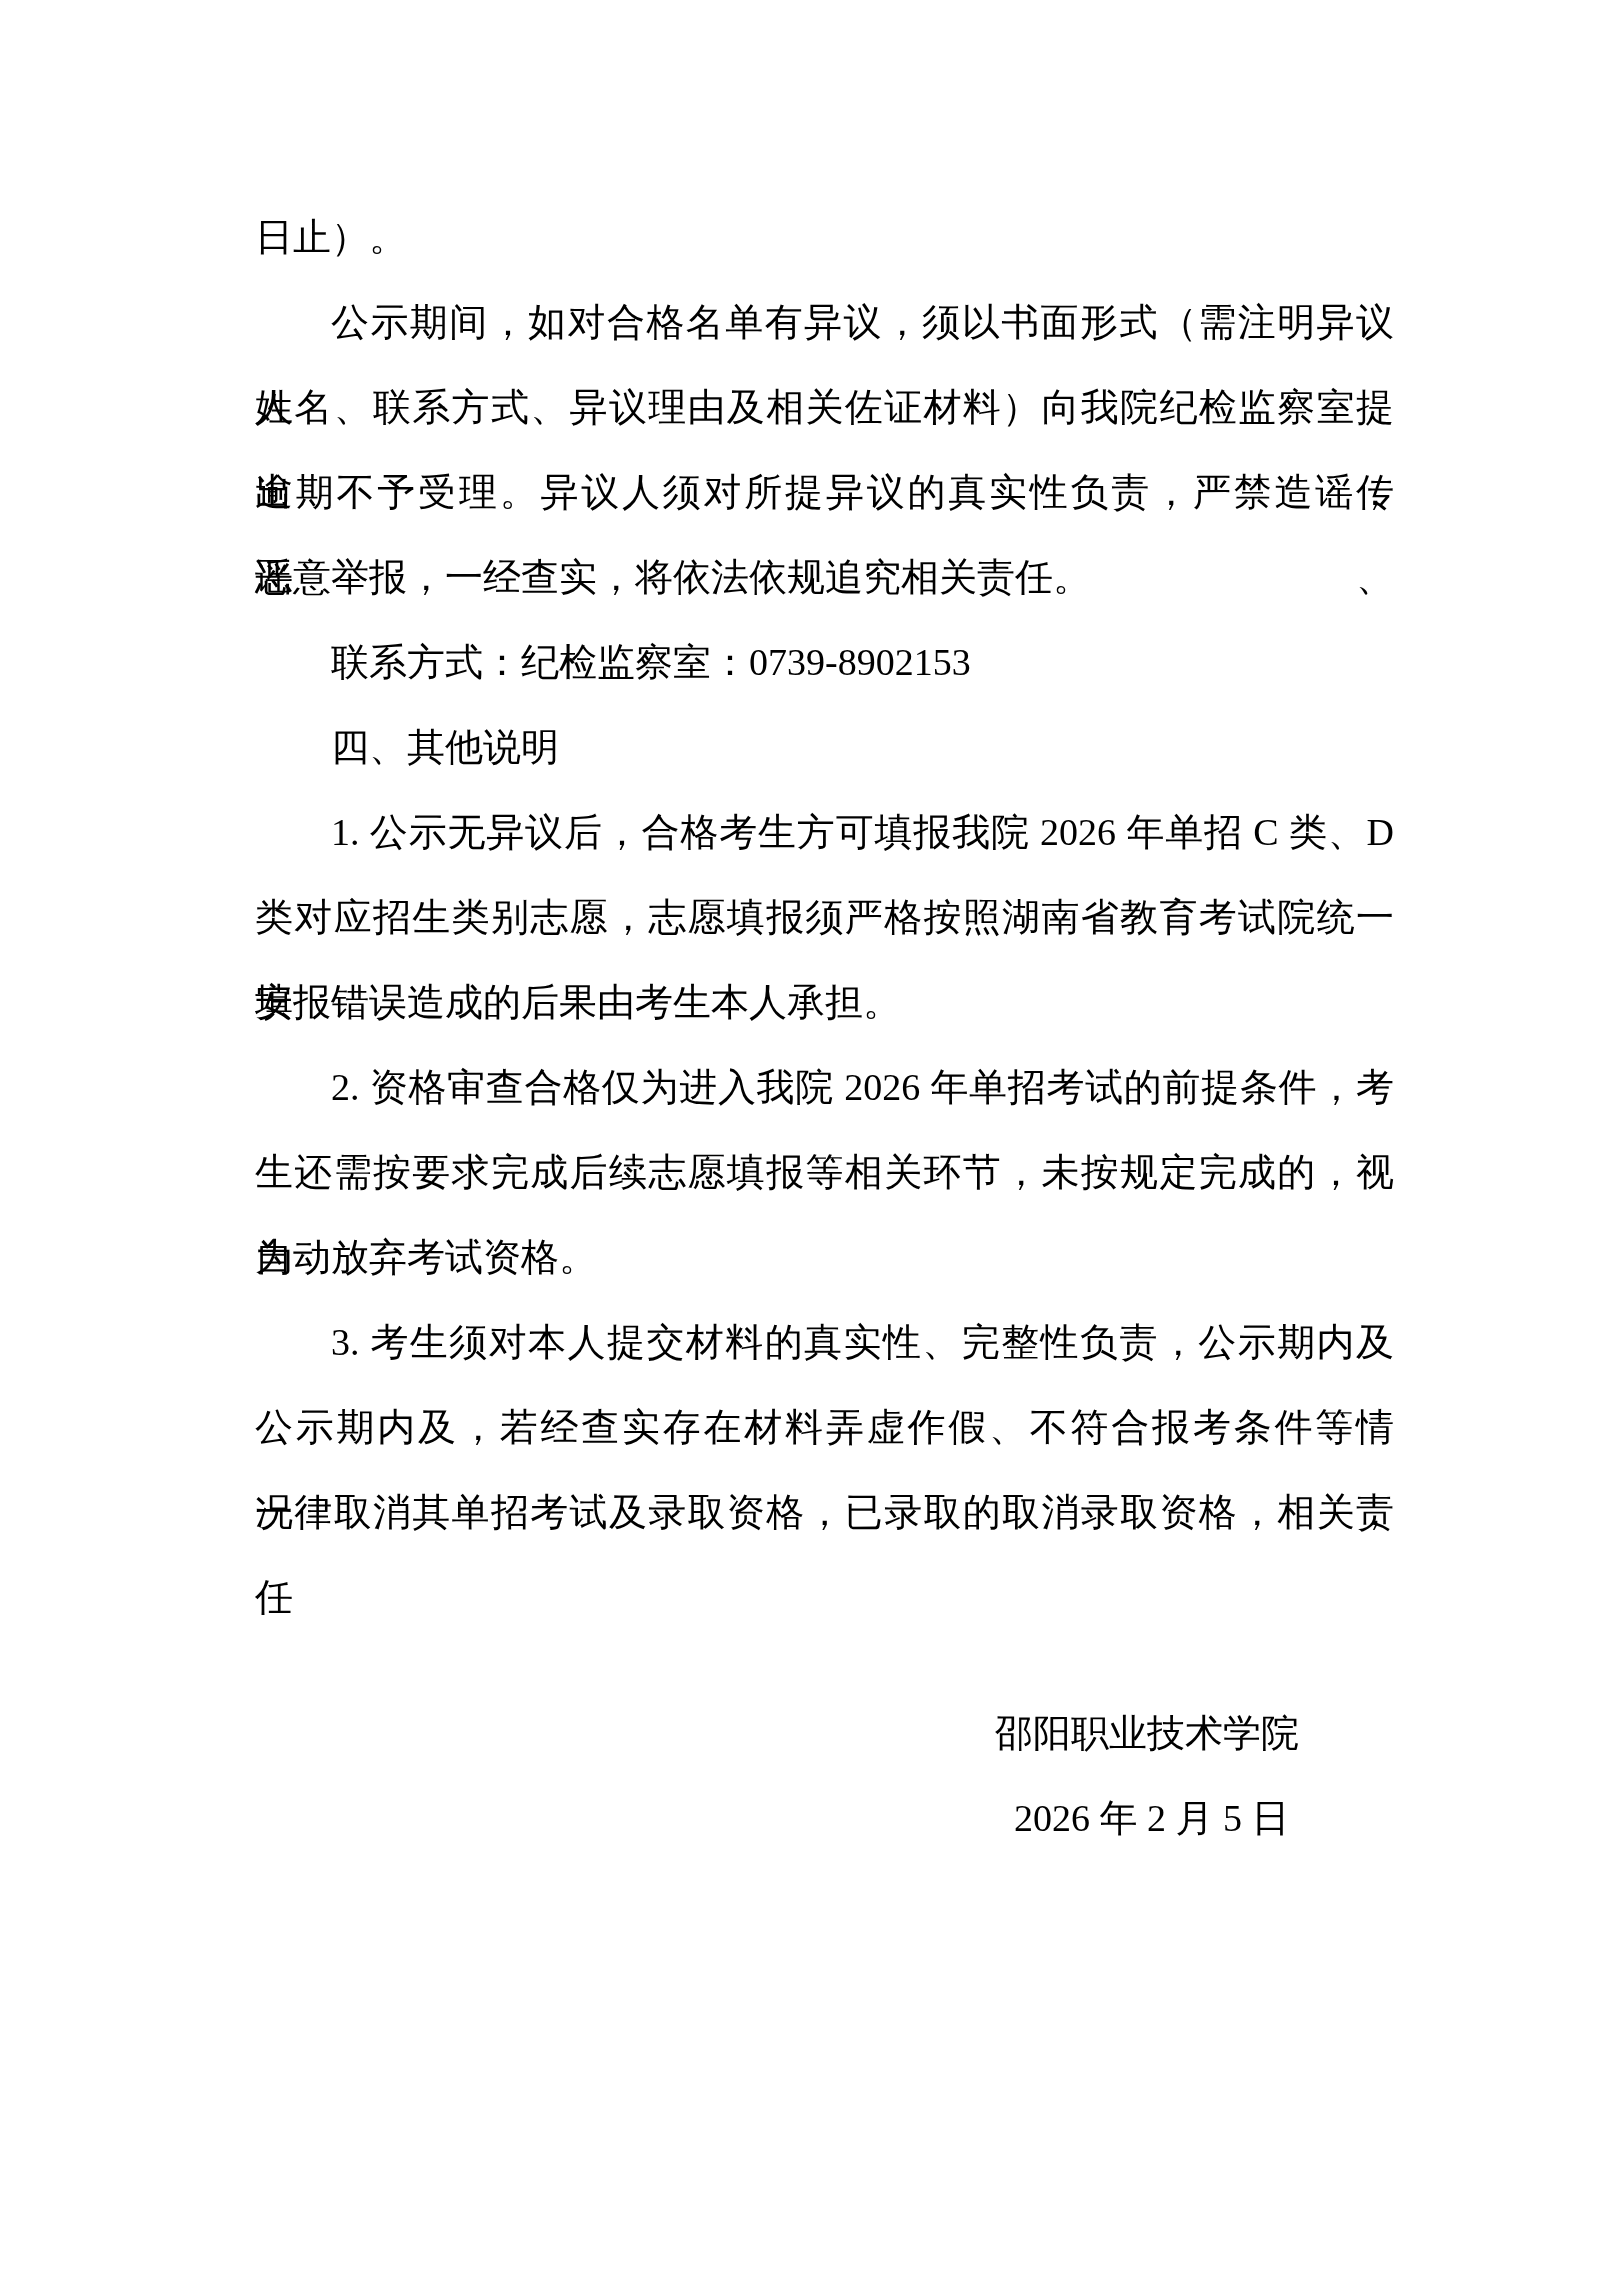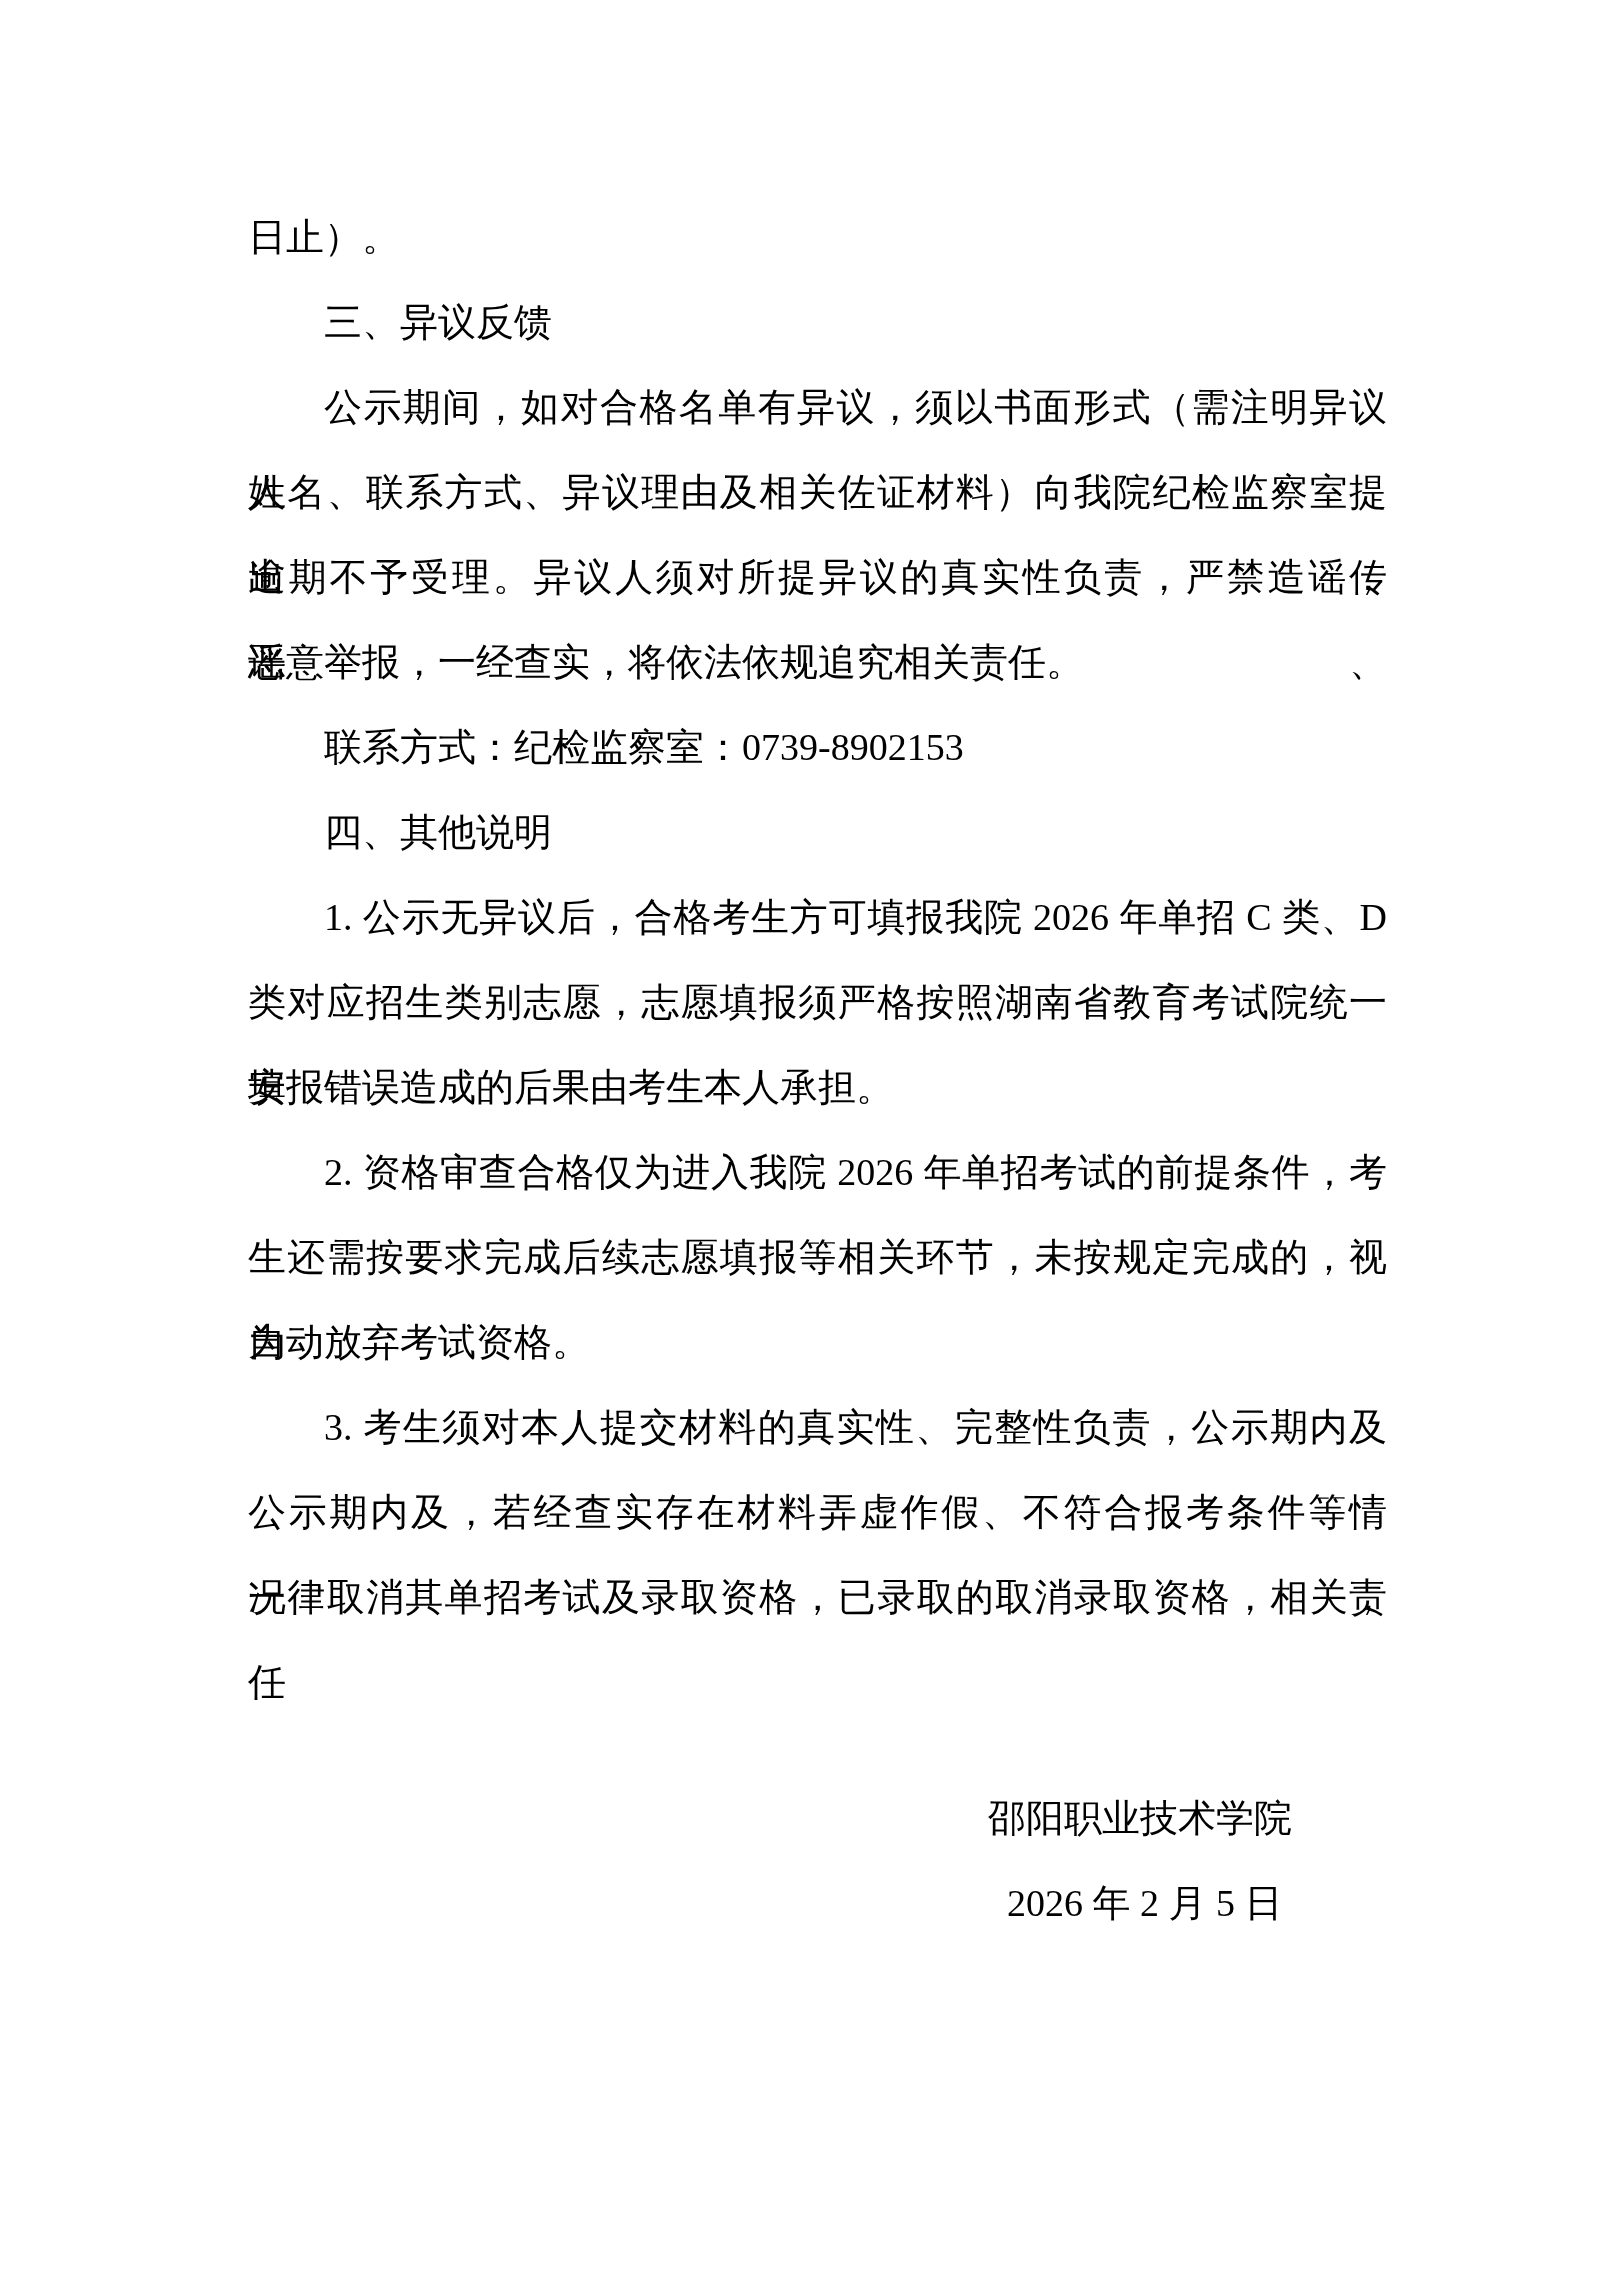--- a/index.html
+++ b/index.html
@@ -11,21 +11,21 @@
     position: relative;
     width: 1623px;
     height: 2295px;
     background: #ffffff;
     color: #000000;
     font-family: "Liberation Serif", "DejaVu Serif", serif;
     overflow: hidden;
   }
   .body-block {
     position: absolute;
-    left: 248px;
+    left: 255px;
     top: 195px;
     width: 1139px;
   }
   .line {
     height: 85px;
     line-height: 85px;
     font-size: 38px;
     white-space: nowrap;
   }
   .line.indent {
@@ -52,21 +52,20 @@
     padding-left: 759px;
   }
 </style>
 </head>
 <body>
 
 <div class="page" style="background: rgb(255, 255, 255); color: rgb(0, 0, 0);">
   <div class="body-block">
 
   <div class="line">日止）。</div>
-      <div class="line indent">三、异议反馈</div>
       <div class="line indent justify">公示期间，如对合格名单有异议，须以书面形式（需注明异议人</div>
       <div class="line justify">姓名、联系方式、异议理由及相关佐证材料）向我院纪检监察室提出，</div>
       <div class="line justify">逾期不予受理。异议人须对所提异议的真实性负责，严禁造谣传谣、</div>
       <div class="line">恶意举报，一经查实，将依法依规追究相关责任。</div>
       <div class="line indent">联系方式：纪检监察室：0739-8902153</div>
       <div class="line indent">四、其他说明</div>
       <div class="line indent justify">1. 公示无异议后，合格考生方可填报我院 2026 年单招 C 类、D</div>
       <div class="line justify">类对应招生类别志愿，志愿填报须严格按照湖南省教育考试院统一安</div>
       <div class="line">填报错误造成的后果由考生本人承担。</div>
       <div class="line indent justify">2. 资格审查合格仅为进入我院 2026 年单招考试的前提条件，考</div>

